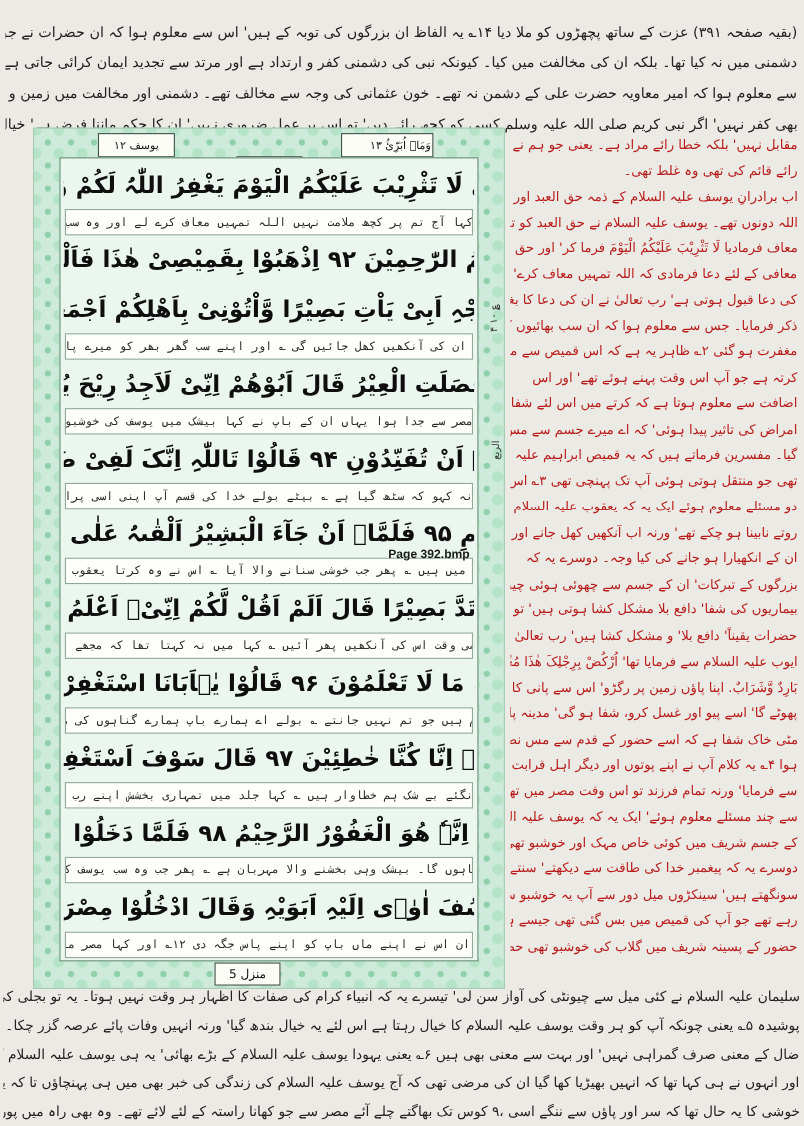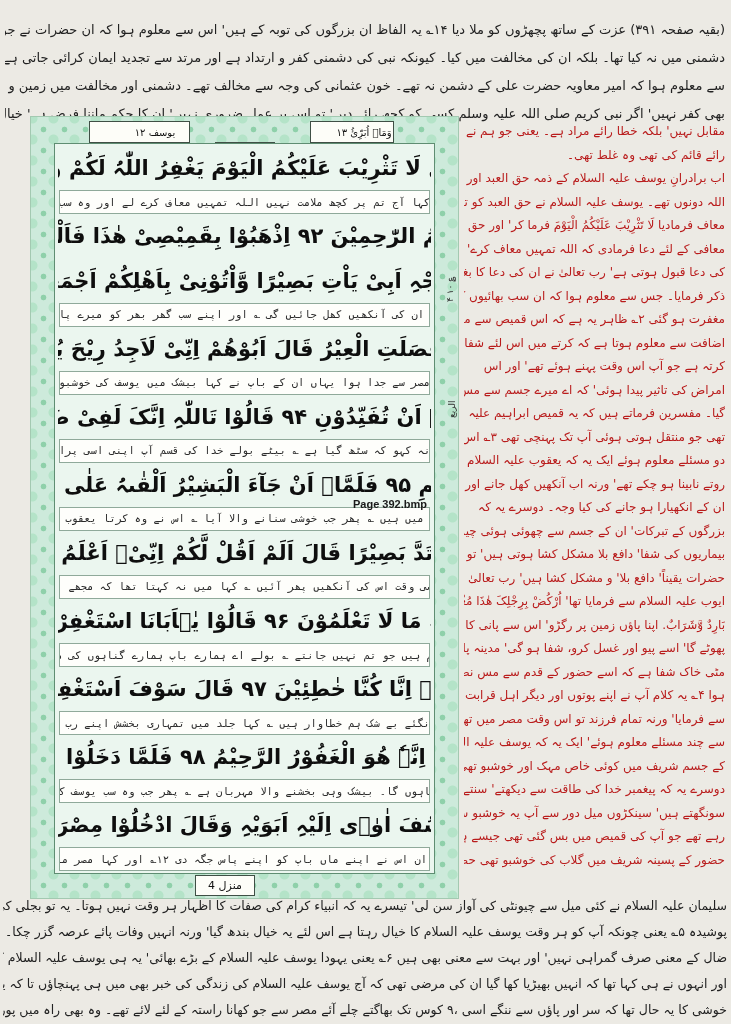--- a/index.html
+++ b/index.html
@@ -56,21 +56,21 @@
     display:flex;align-items:center;justify-content:center;white-space:nowrap;font-family:Liberation Mono, monospace;
   }
   
   .band-box{
     position:absolute;background:#fdfdf8;border:1px solid #3f4f45;
     display:flex;align-items:center;justify-content:center;
     direction:rtl;color:#111;
   }
   #juz-box{top:4px;right:64px;width:58px;height:20px;font-size:10px;padding-left:24px;}
   #page-number-box{top:0px;left:50%;transform:translateX(-50%);width:58px;height:27px;font-size:19px;font-weight:bold;margin-top:25px;}
-  #surah-box{top:4px;left:58px;width:68px;height:20px;font-size:10px;padding-left:31px;}
+  #surah-box{top:4px;left:58px;width:68px;height:20px;font-size:10px;}
   #manzil-box{bottom:2px;left:164px;width:58px;height:19px;font-size:11px;}
 
   
   #watermark{
     position:absolute;left:332px;top:498px;
     font-family:"Liberation Sans",sans-serif;
     font-size:11px;font-weight:bold;color:#1a1a1a;
     direction:ltr;white-space:nowrap;padding-left:21px;
   }
   .margin-mark{
@@ -122,40 +122,40 @@
       <div class="qrow urdu">معلوم ہیں جو تم نہیں جانتے ؎ بولے اے ہمارے باپ ہمارے گناہوں کی معافی</div>
       <div class="qrow arabic">ذُنُوْبَنَاۤ اِنَّا کُنَّا خٰطِئِیْنَ ۹۷ قَالَ سَوْفَ اَسْتَغْفِرُ لَکُمْ</div>
       <div class="qrow urdu">مانگئے بے شک ہم خطاوار ہیں ؎ کہا جلد میں تمہاری بخشش اپنے رب سے</div>
       <div class="qrow arabic">رَبِّیْ اِنَّہٗ ھُوَ الْغَفُوْرُ الرَّحِیْمُ ۹۸ فَلَمَّا دَخَلُوْا عَلٰی</div>
       <div class="qrow urdu">چاہوں گا۔ بیشک وہی بخشنے والا مہربان ہے ؎ پھر جب وہ سب یوسف کے</div>
       <div class="qrow arabic">یُوْسُفَ اٰوٰۤی اِلَیْہِ اَبَوَیْہِ وَقَالَ ادْخُلُوْا مِصْرَ اِنْ</div>
       <div class="qrow urdu">پاس پہنچے ان اس نے اپنے ماں باپ کو اپنے پاس جگہ دی ۱۲؎ اور کہا مصر میں داخل ہو</div>
     </div>
 
   <div id="manzil-box" class="band-box">
-    <span>منزل 4</span>
+    <span>منزل 5</span>
   </div>
 </div>
 
 <div id="margin-mark-1" class="margin-mark">؏ ۱۰ ۴</div>
 <div id="margin-mark-2" class="margin-mark">الربع</div>
 
 <div id="right-column">
 
 <div class="rc-line">مقابل نہیں' بلکہ خطا رائے مراد ہے۔ یعنی جو ہم نے</div>
     <div class="rc-line">رائے قائم کی تھی وہ غلط تھی۔</div>
     <div class="rc-line">اب برادرانِ یوسف علیہ السلام کے ذمہ حق العبد اور حق</div>
     <div class="rc-line">اللہ دونوں تھے۔ یوسف علیہ السلام نے حق العبد کو تو خود</div>
     <div class="rc-line">معاف فرمادیا لَا تَثْرِیْبَ عَلَیْکُمُ الْیَوْمَ فرما کر' اور حق اللہ کی</div>
     <div class="rc-line">معافی کے لئے دعا فرمادی کہ اللہ تمہیں معاف کرے' پیغمبر</div>
     <div class="rc-line">کی دعا قبول ہوتی ہے' رب تعالیٰ نے ان کی دعا کا بغیر تردید</div>
     <div class="rc-line">ذکر فرمایا۔ جس سے معلوم ہوا کہ ان سب بھائیوں کی</div>
     <div class="rc-line">مغفرت ہو گئی ۲؎ ظاہر یہ ہے کہ اس قمیص سے مراد وہی</div>
+    <div class="rc-line">کرتہ ہے جو آپ اس وقت پہنے ہوئے تھے' اور اس</div>
     <div class="rc-line">اضافت سے معلوم ہوتا ہے کہ کرتے میں اس لئے شفا</div>
-    <div class="rc-line">کرتہ ہے جو آپ اس وقت پہنے ہوئے تھے' اور اس</div>
     <div class="rc-line">امراض کی تاثیر پیدا ہوئی' کہ اے میرے جسم سے مس ہو</div>
     <div class="rc-line">گیا۔ مفسرین فرماتے ہیں کہ یہ قمیص ابراہیم علیہ السلام کی</div>
     <div class="rc-line">تھی جو منتقل ہوتی ہوئی آپ تک پہنچی تھی ۳؎ اس سے</div>
     <div class="rc-line">دو مسئلے معلوم ہوئے ایک یہ کہ یعقوب علیہ السلام روتے</div>
     <div class="rc-line">روتے نابینا ہو چکے تھے' ورنہ اب آنکھیں کھل جانے اور</div>
     <div class="rc-line">ان کے انکھیارا ہو جانے کی کیا وجہ۔ دوسرے یہ کہ</div>
     <div class="rc-line">بزرگوں کے تبرکات' ان کے جسم سے چھوئی ہوئی چیزیں</div>
     <div class="rc-line">بیماریوں کی شفا' دافع بلا مشکل کشا ہوتی ہیں' تو خود وہ</div>
     <div class="rc-line">حضرات یقیناً' دافع بلا' و مشکل کشا ہیں' رب تعالیٰ نے</div>
     <div class="rc-line">ایوب علیہ السلام سے فرمایا تھا' اُرْکُضْ بِرِجْلِکَ ھٰذَا مُغْتَسَلٌ</div>

